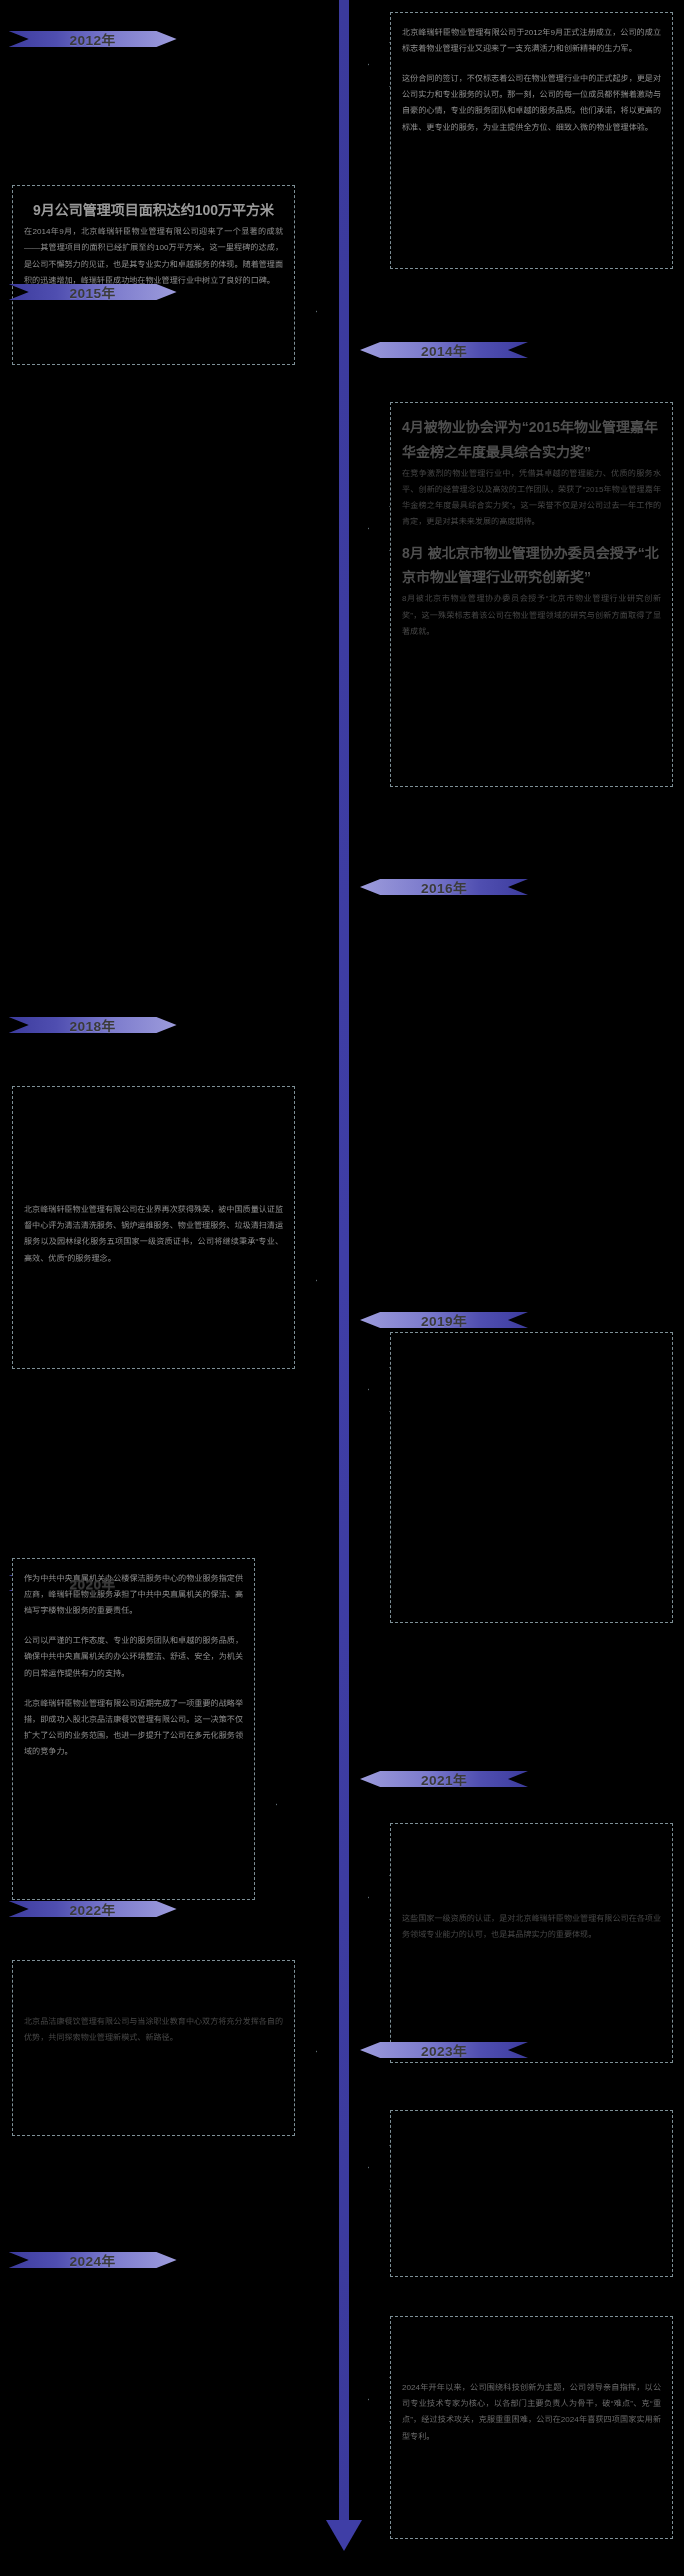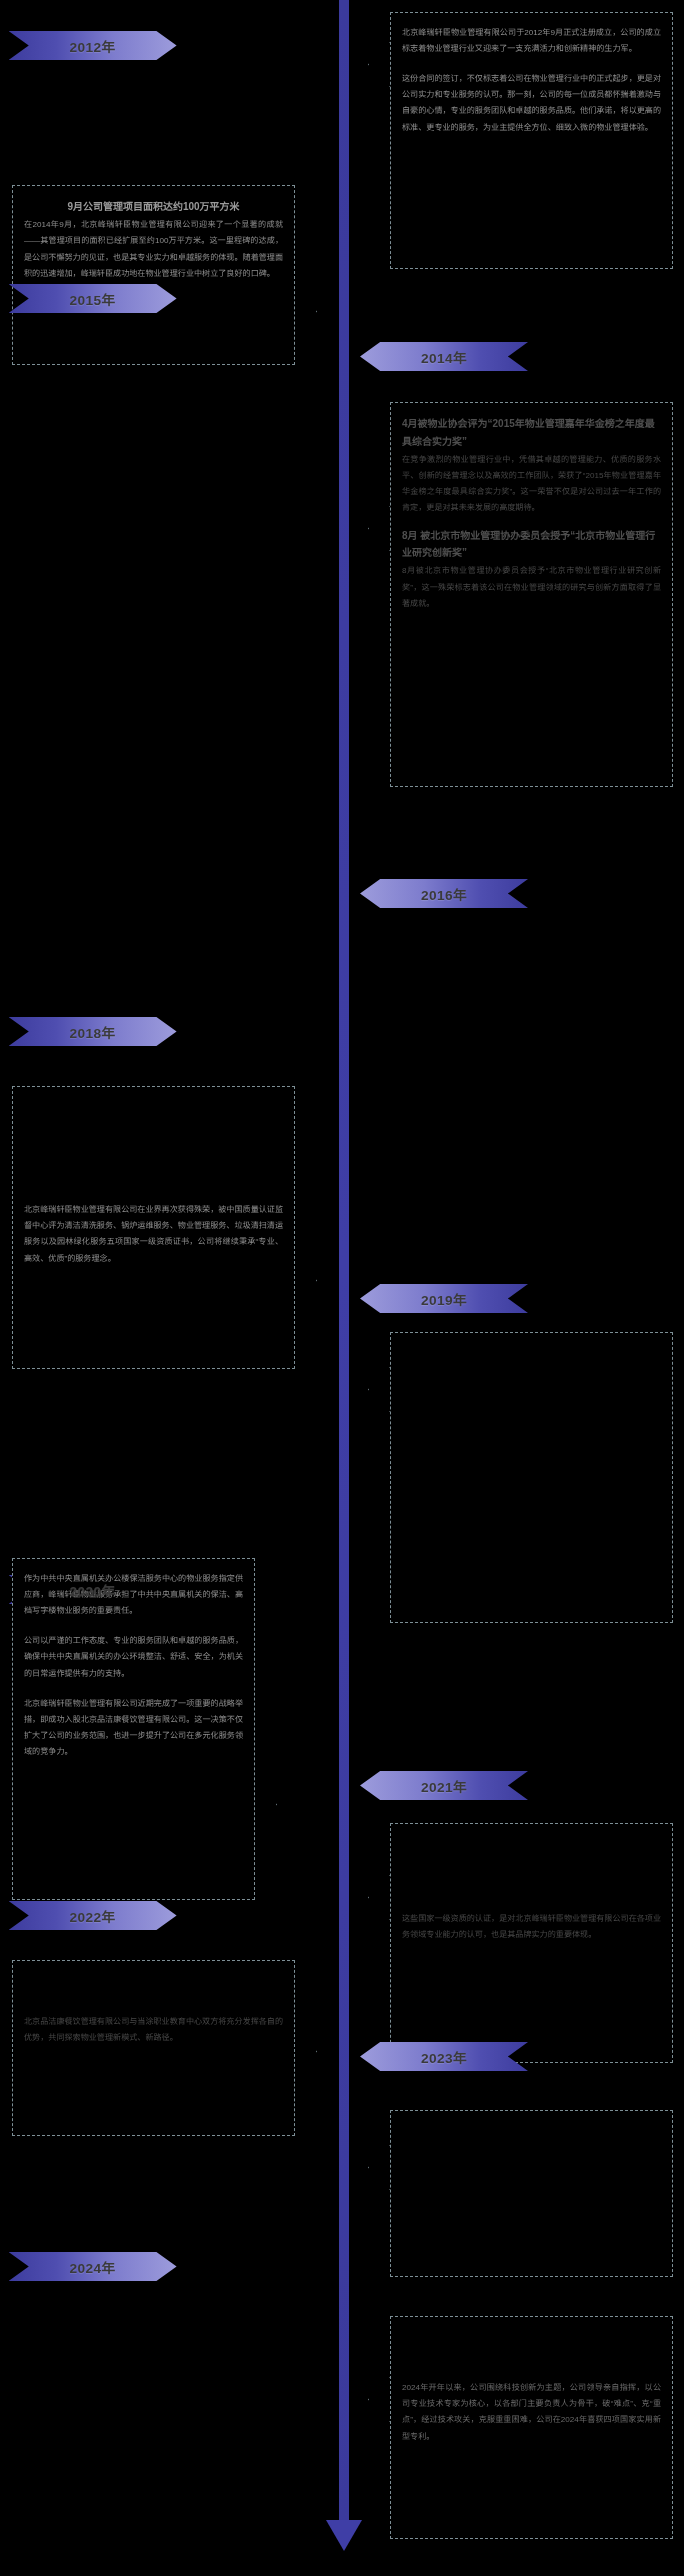--- a/index.html
+++ b/index.html
@@ -36,21 +36,21 @@
     top: 2520px;
     width: 0; height: 0;
     border-left: 18px solid transparent;
     border-right: 18px solid transparent;
     border-top: 31px solid #3f3ea6;
   }
 
   
   .year-banner {
     position: absolute;
-    height: 29px;
+    height: 16px;
     display: flex;
     align-items: center;
     justify-content: center;
   }
   .year-banner .shape {
     position: absolute;
     inset: 0;
   }
   .year-banner .label {
     position: relative;
@@ -107,21 +107,21 @@
   
   .callout.tail-right .tail {
     right: -23px;
     background: #000;
     clip-path: polygon(100% 50%, 0 0, 0 4%, 94% 50%, 0 96%, 0 100%);
     border-right: 0.9px dashed #7d8f96;
   }
 
   .c-title {
     color: #9a9a9a;
-    font-size: 10px;
+    font-size: 14px;
     font-weight: bold;
     line-height: 1.75;
     text-align: center;
     margin-bottom: 1.7px;
   }
   .c-title.left-al { text-align: left; }
   .c-body {
     color: #8e8e8e;
     font-size: 8.1px;
     line-height: 2.0;
@@ -192,21 +192,21 @@
   <div class="year-banner year-left" style="top:1017px;">
     <div class="shape"></div>
     <span class="label">2018年</span>
   </div>
 
   <div class="callout tail-right" style="left:12px; top:1086px; width:283px; height:283px;">
     <div class="tail" style="top:171px;"></div>
     <div class="c-body" style="margin-top:103px;">北京峰瑞轩臣物业管理有限公司在业界再次获得殊荣，被中国质量认证监督中心评为清洁清洗服务、锅炉运维服务、物业管理服务、垃圾清扫清运服务以及园林绿化服务五项国家一级资质证书，公司将继续秉承“专业、高效、优质”的服务理念。</div>
   </div>
 
-  <div class="year-banner year-right" style="top:1284px;">
+  <div class="year-banner year-right" style="top:1312px;">
     <div class="shape"></div>
     <span class="label">2019年</span>
   </div>
 
   <div class="callout tail-left" style="left:390px; top:1332px; width:283px; height:291px;">
     <div class="tail" style="top:34px;"></div>
   </div>
 
   <div class="year-banner year-left" style="top:1575px;">
     <div class="shape"></div>

